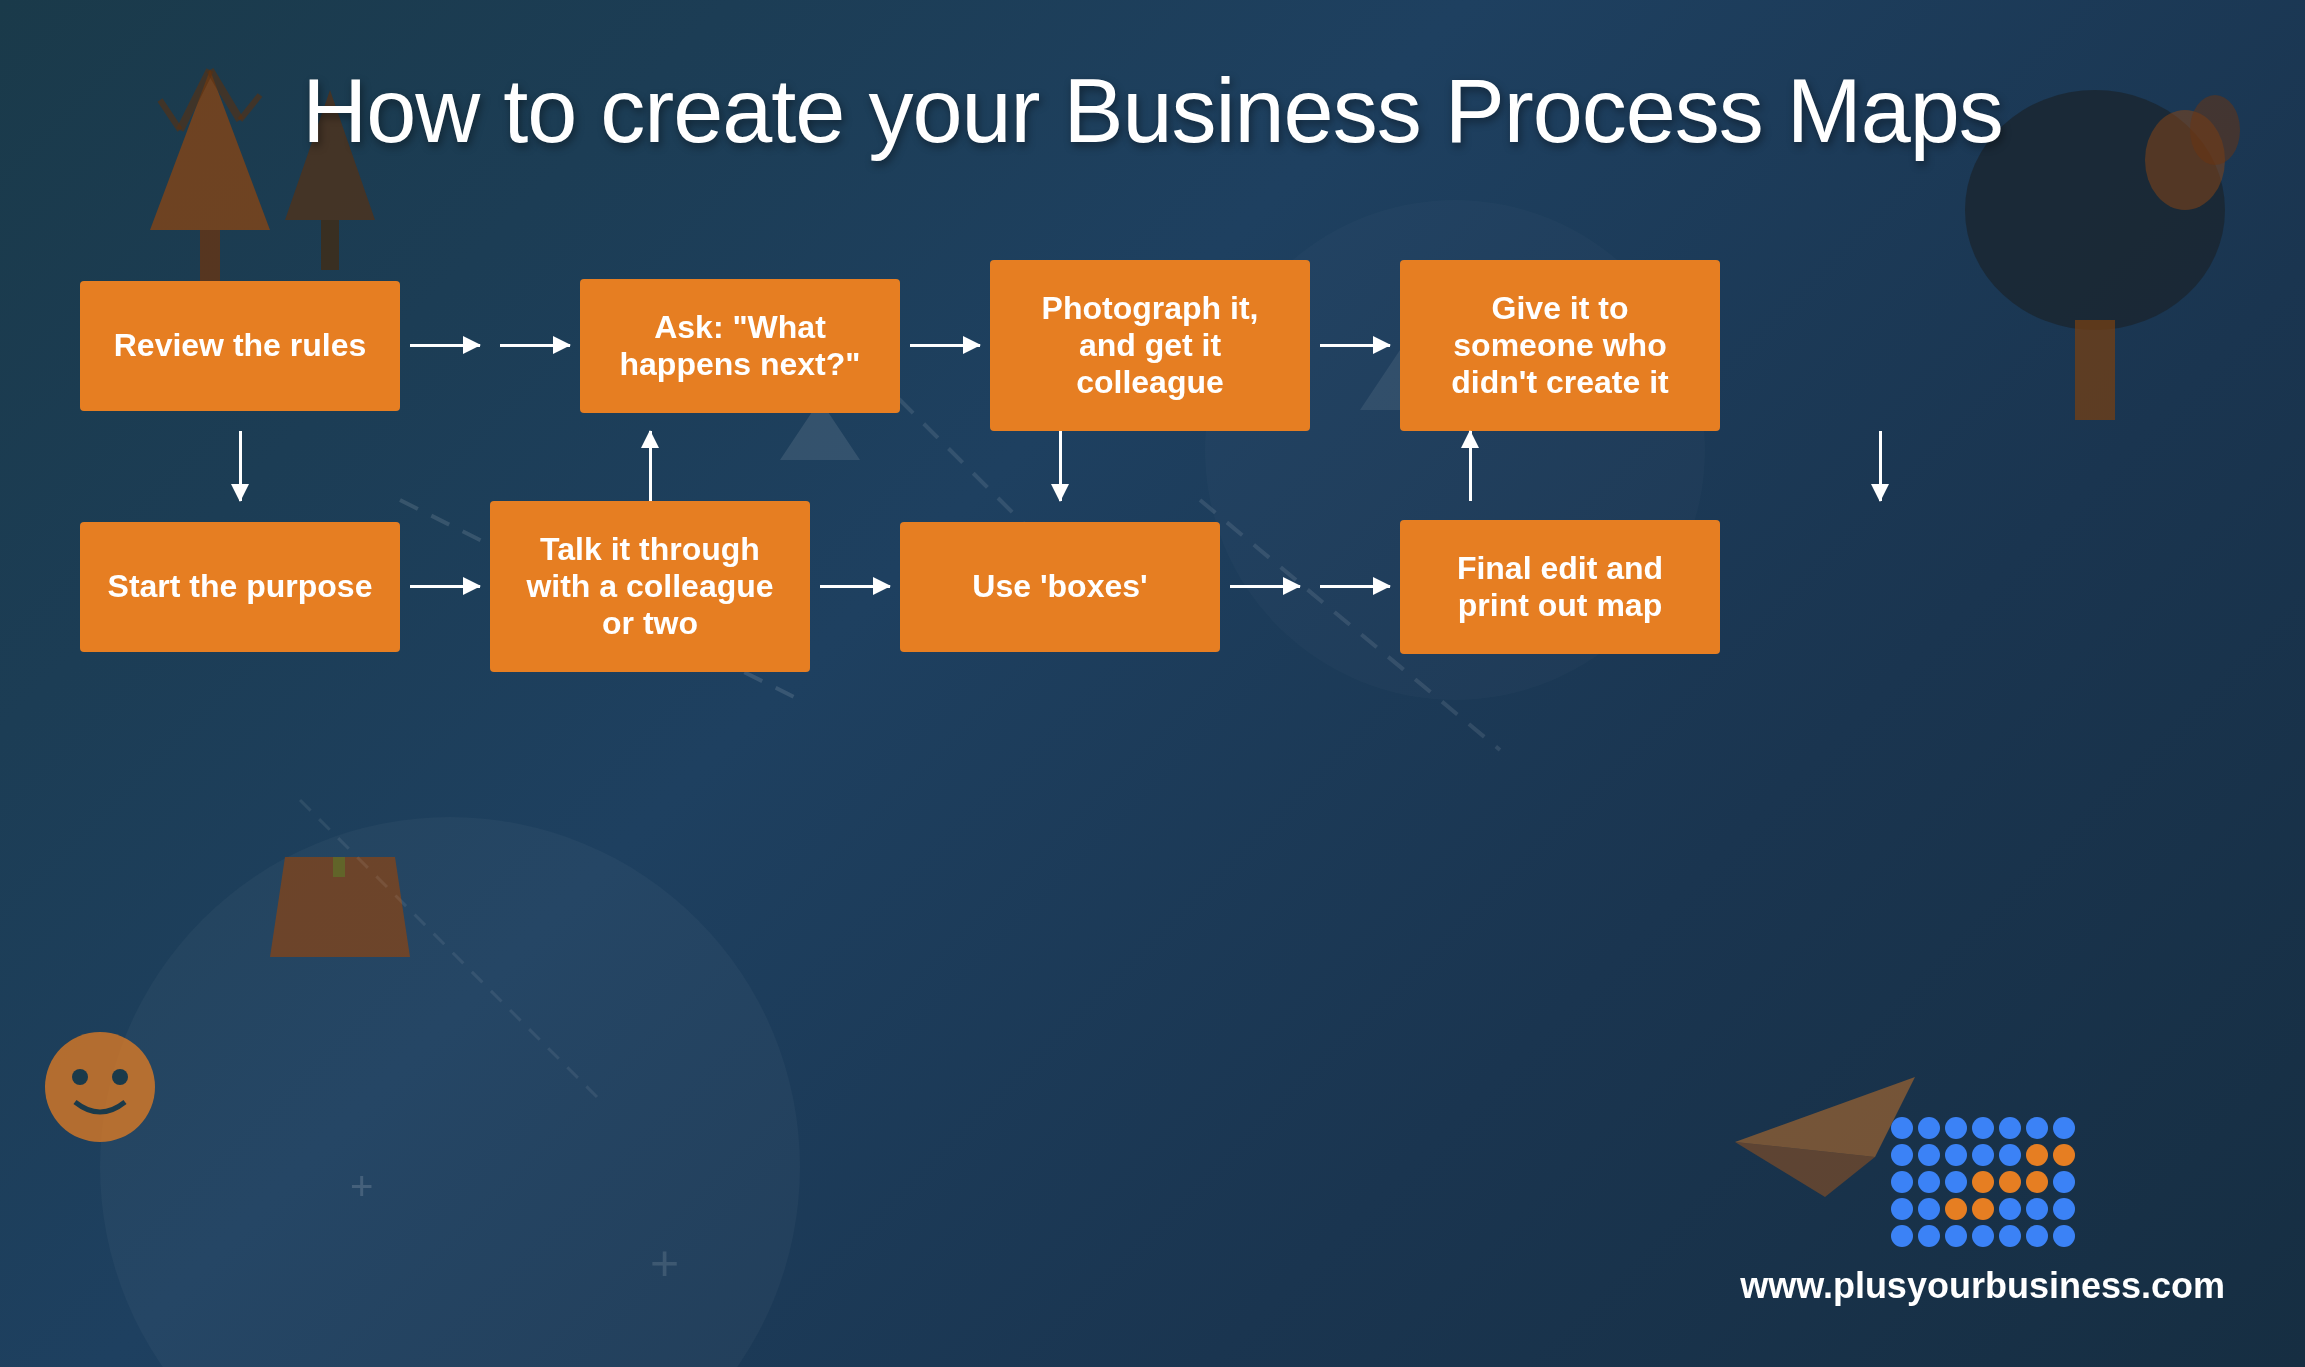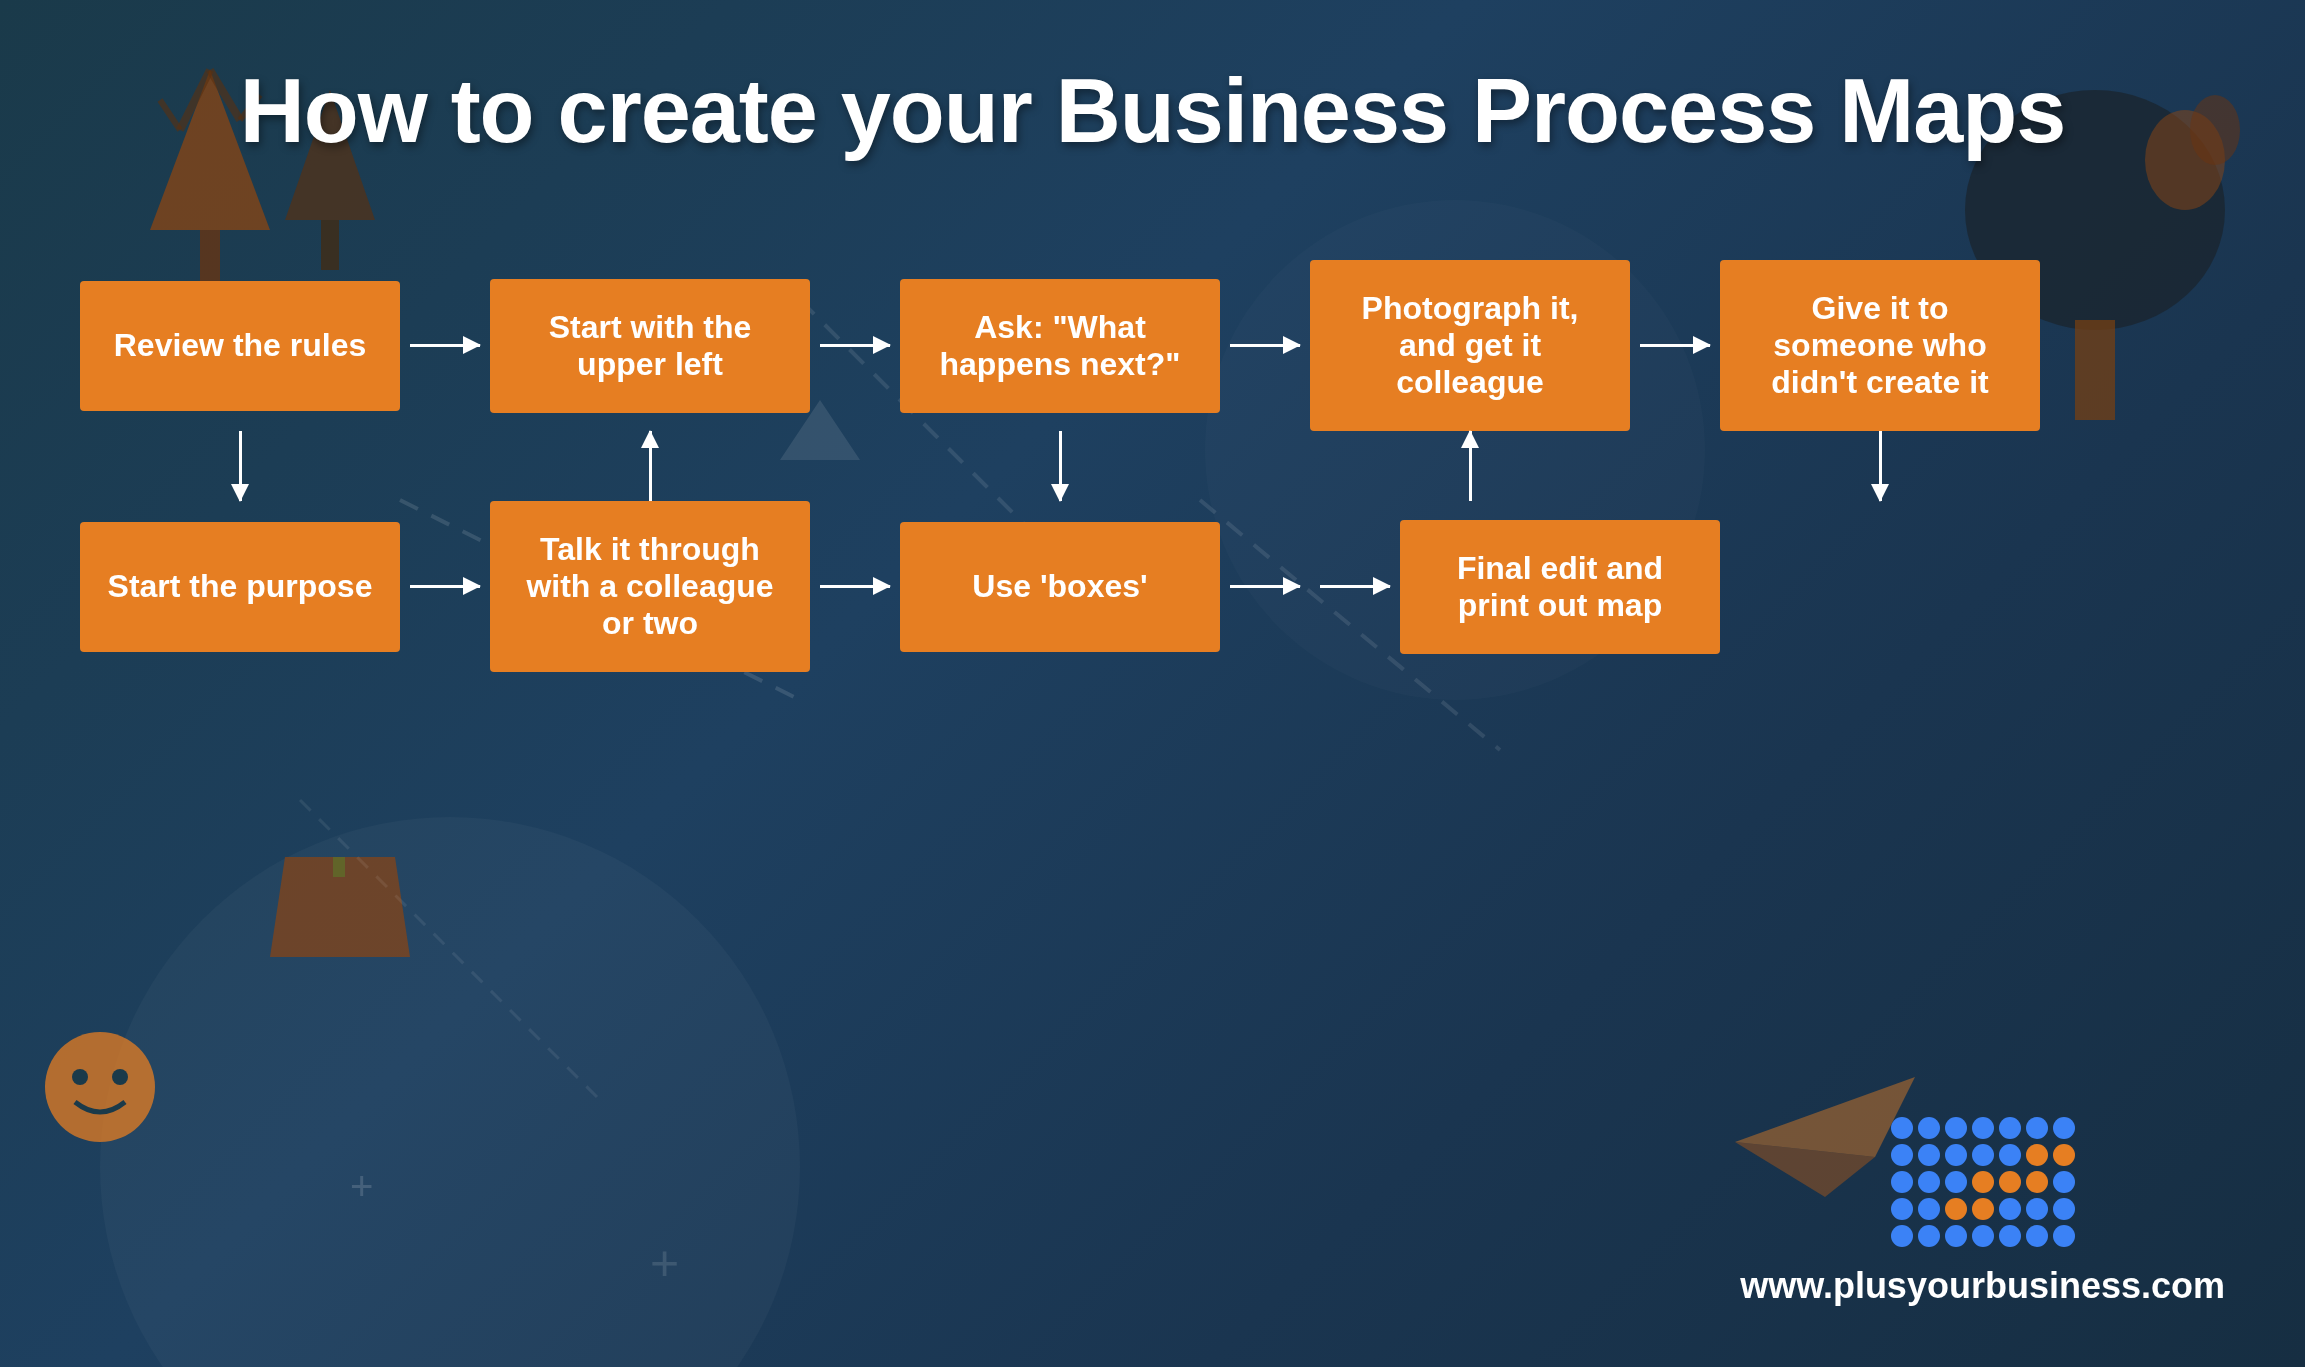--- a/index.html
+++ b/index.html
@@ -27,21 +27,21 @@
 
     
     .title {
       position: absolute;
       top: 60px;
       left: 0;
       right: 0;
       text-align: center;
       color: white;
       font-size: 90px;
-      font-weight: 700;
+      font-weight: 400;
       text-shadow: 2px 4px 8px rgba(0,0,0,0.4);
       letter-spacing: -1px;
     }
 
     .flow-box {
       background: #e67e22;
       color: white;
       font-size: 32px;
       font-weight: bold;
       text-align: center;
@@ -190,23 +190,20 @@
     <div style="display:flex;align-items:center;gap:0;">
 
       <div class="flow-box">
         <span>Review the rules</span>
       </div>
 
       <div style="width:90px;display:flex;align-items:center;justify-content:center;flex-shrink:0;">
         <div class="arrow-right"></div>
       </div>
 
-      <div class="flow-box">
-        <span>Start with the upper left</span>
-      </div>
 
       <div style="width:90px;display:flex;align-items:center;justify-content:center;flex-shrink:0;">
         <div class="arrow-right"></div>
       </div>
 
       <div class="flow-box">
         <span>Ask: "What happens next?"</span>
       </div>
 
       <div style="width:90px;display:flex;align-items:center;justify-content:center;flex-shrink:0;">

